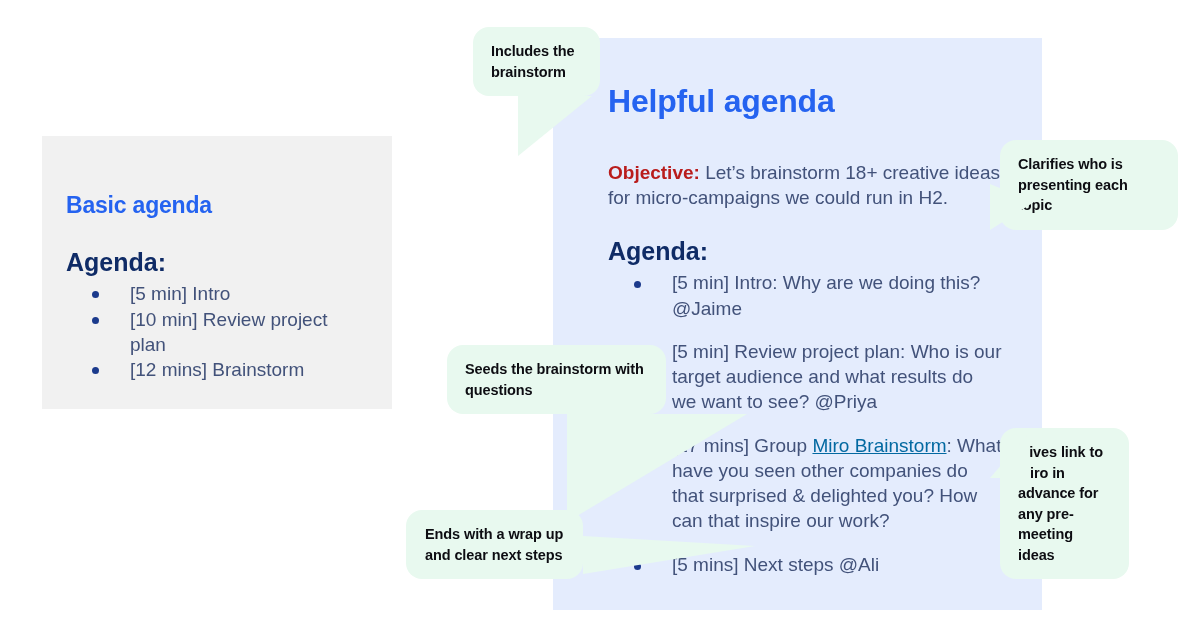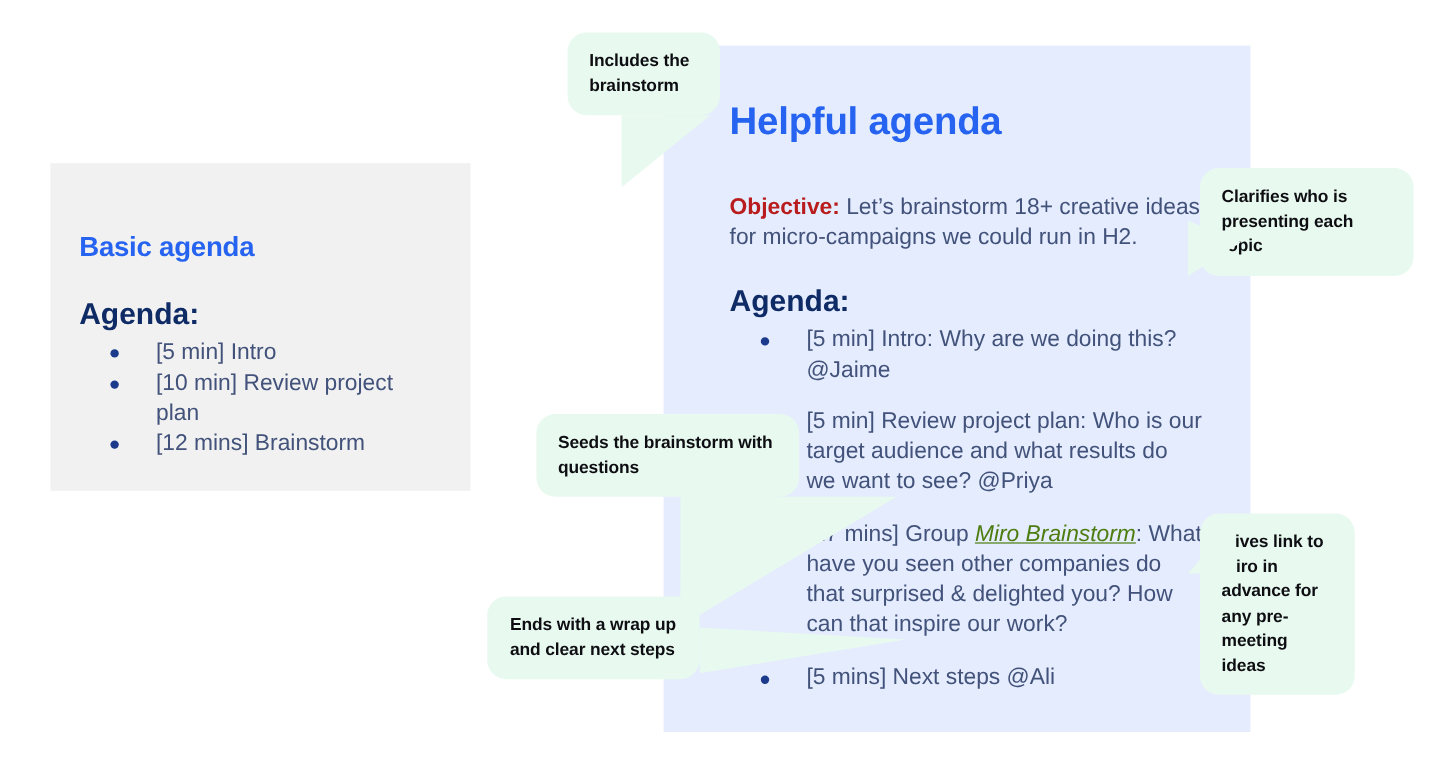--- a/index.html
+++ b/index.html
@@ -96,23 +96,22 @@
     height: 7px;
     border-radius: 50%;
     background: #1b3a8c;
   }
 
   #basic-list li { margin-bottom: 0px; }
   #helpful-list li { margin-bottom: 18px; max-width: 330px; }
   #helpful-list li::before { top: 11px; }
 
   a.inline-link {
-    color: #4d7c0f;
+    color: #0369a1;
     text-decoration: underline;
-    font-style: italic;
   }
 
   
   .callout {
     position: absolute;
     background: #e8f9ef;
     border-radius: 16px;
     box-sizing: border-box;
     color: #0d0d12;
     font-size: 14.5px;
@@ -156,21 +155,21 @@
   
   #callout-miro { left: 1000px; top: 428px; width: 129px; }
   #callout-miro .tail {
     right: 100%; top: 4px;
     border-width: 0 0 46px 40px;
     border-color: transparent transparent #e8f9ef transparent;
     transform: translateX(30px);
   }
 
   
-  #callout-wrapup { left: 406px; top: 497px; width: 177px; padding-left: 19px; }
+  #callout-wrapup { left: 406px; top: 510px; width: 177px; padding-left: 19px; }
   #callout-wrapup .tail {
     left: 100%; top: 26px;
     border-width: 10px 0 28px 172px;
     border-color: transparent transparent transparent #e8f9ef;
   }
 </style>
 </head>
 <body>
 
 <div class="panel" id="basic-panel">

